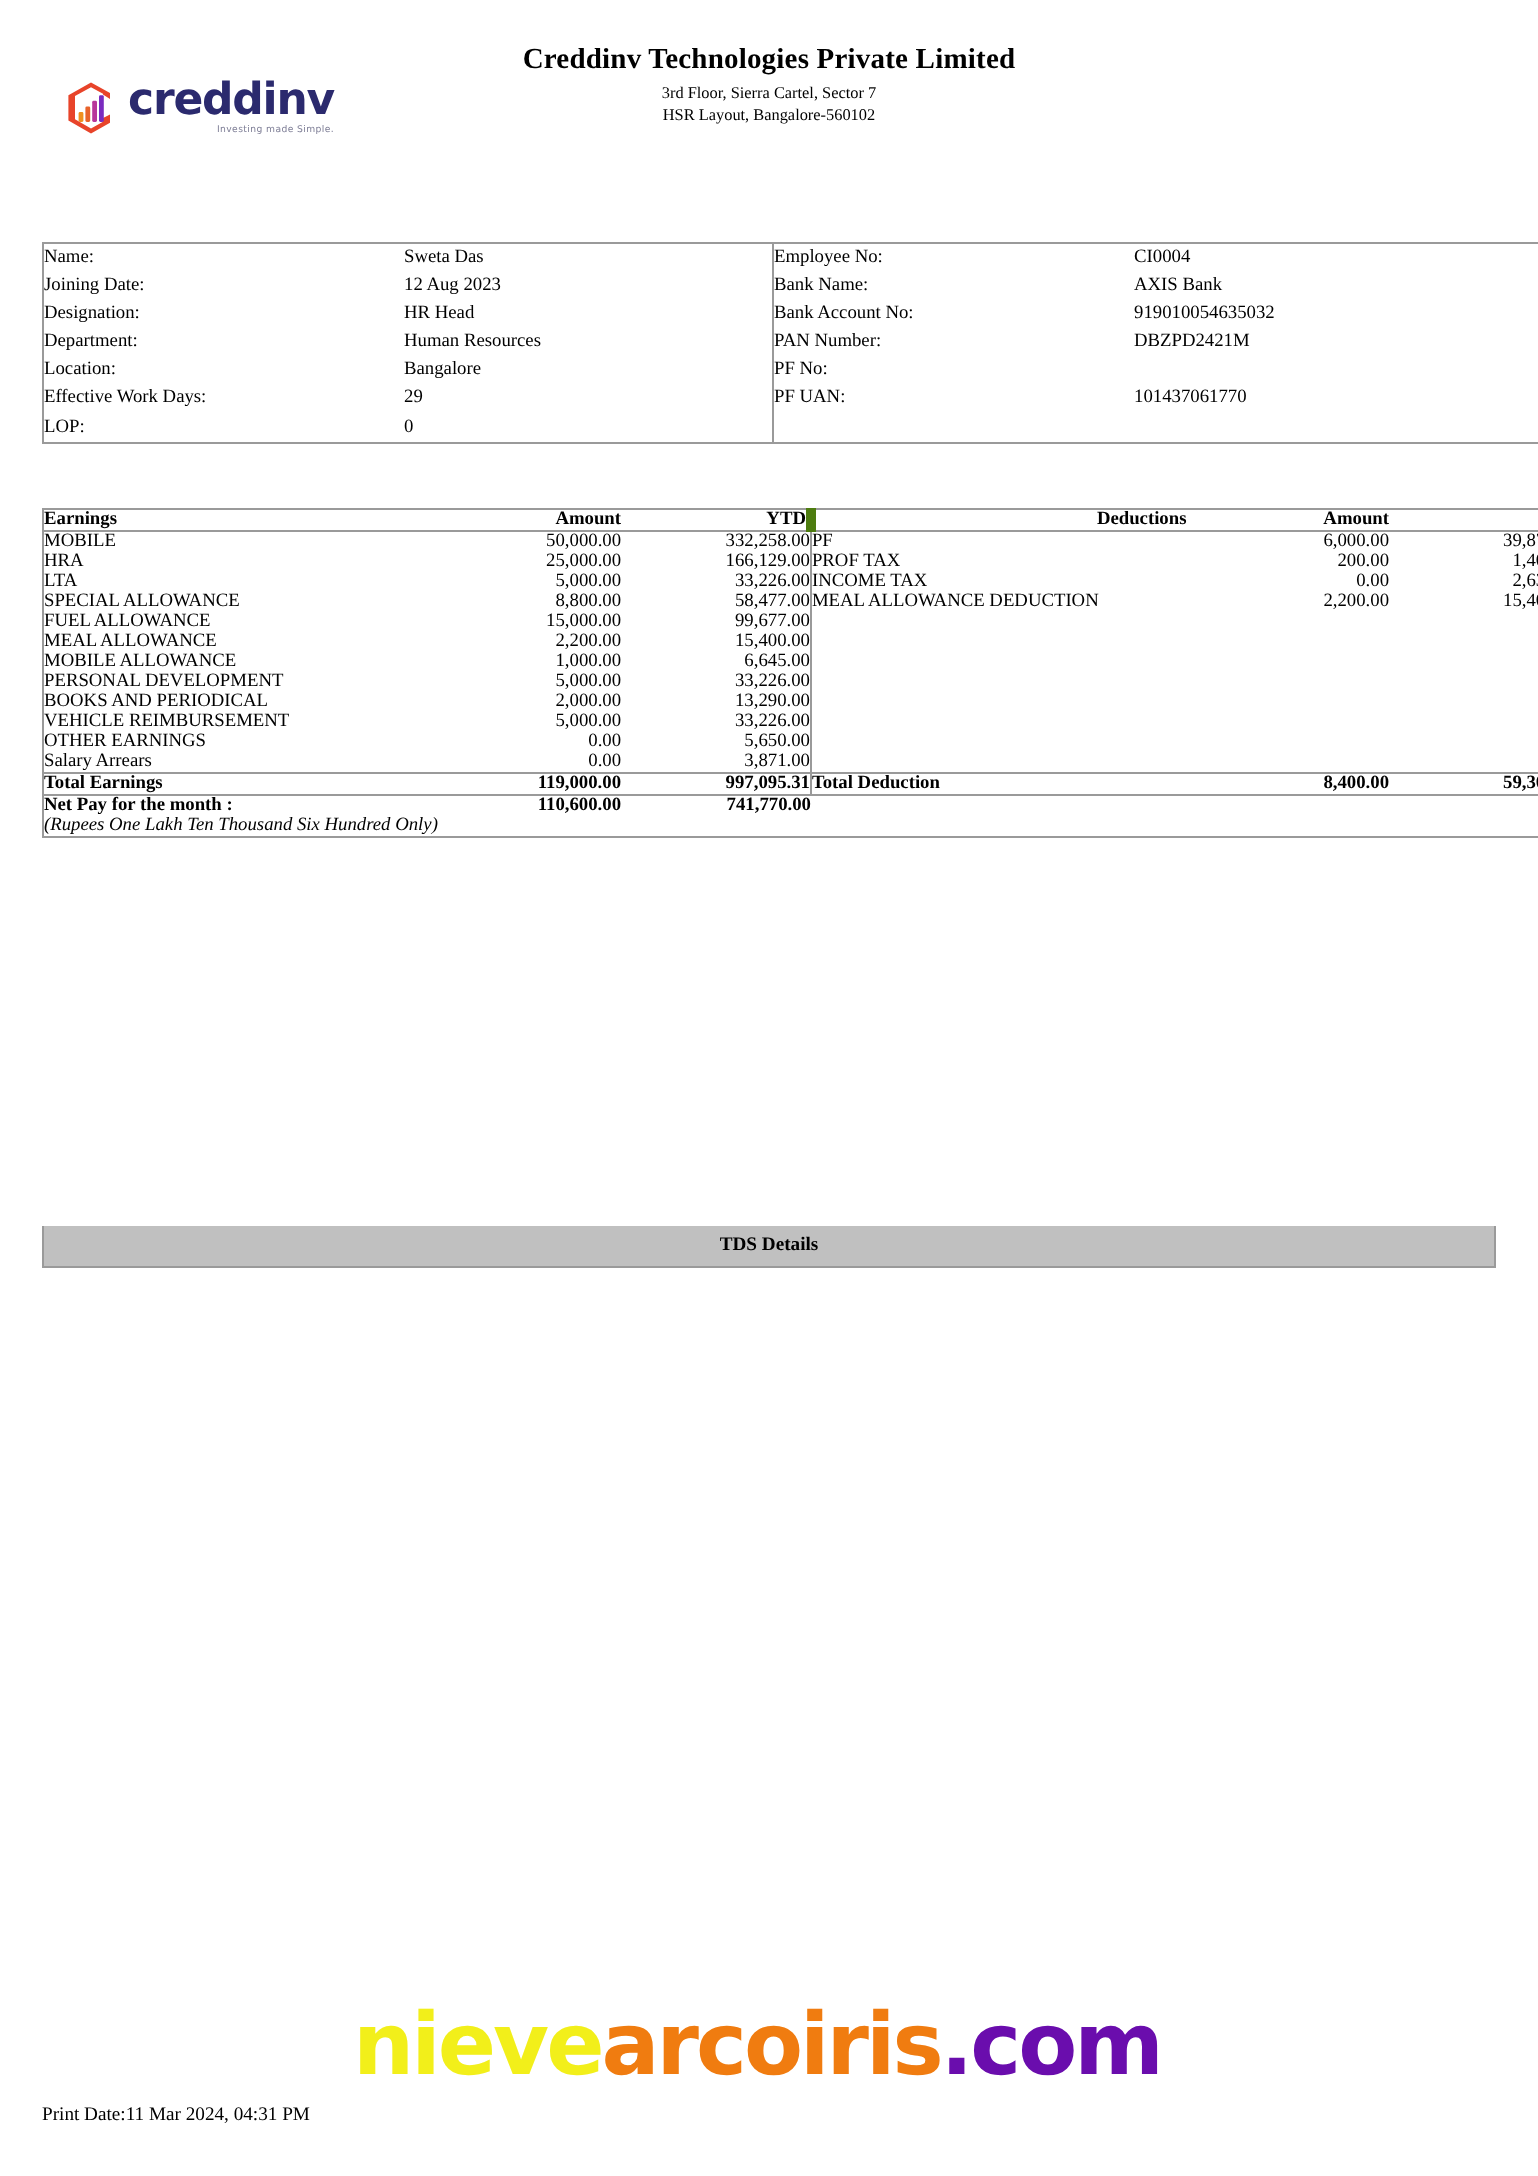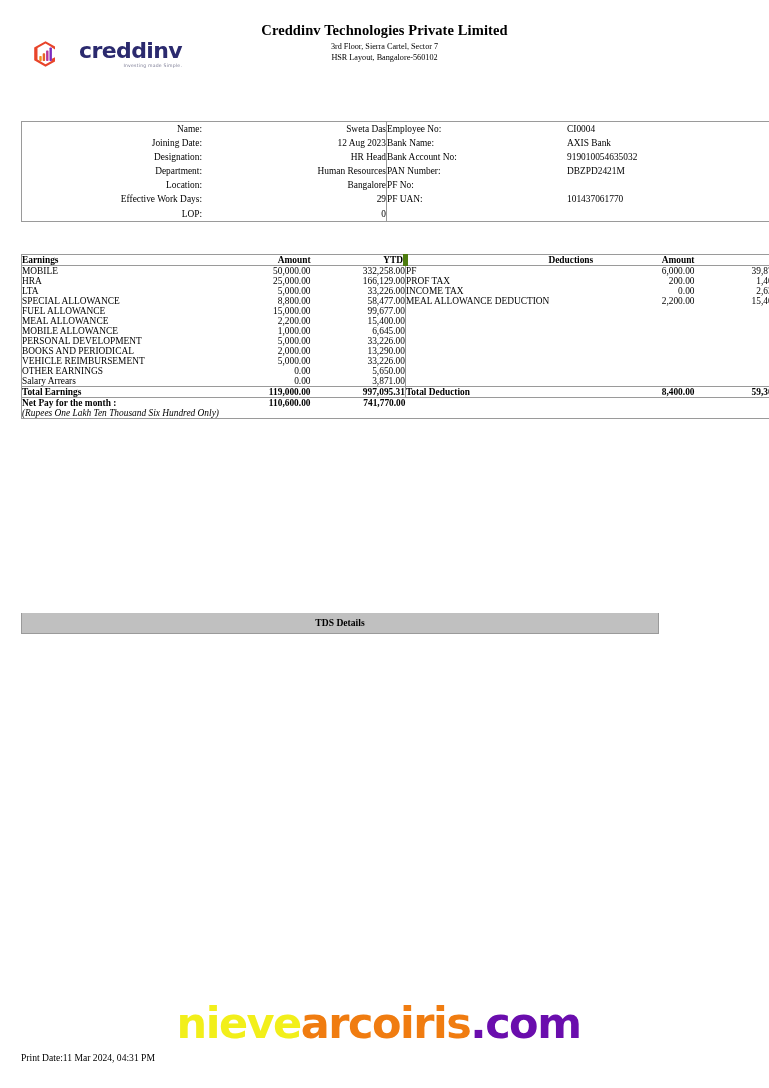--- a/index.html
+++ b/index.html
@@ -30,21 +30,21 @@
     padding-top: 22px;
   }
   .logo-box {
     position: absolute;
     left: 30px;
     top: 30px;
     width: 150px;
     height: 48px;
     display: flex;
     align-items: center;
-    gap: 19px;
+    gap: 4px;
   }
   .logo-mark {
     width: 30px;
     height: 30px;
     flex: 0 0 30px;
     position: relative;
   }
   .logo-wordmark {
     display: flex;
     flex-direction: column;
@@ -86,21 +86,21 @@
     text-align: center;
     font-size: 13px;
     font-weight: bold;
     margin-top: 14px;
   }
 
   
   .sheet {
     position: absolute;
     left: 21px;
-    width: 638px;
+    width: 727px;
   }
   table.grid {
     border-collapse: collapse;
     width: 100%;
     table-layout: fixed;
   }
   table.grid.bordered {
     border: 1px solid #9a9a9a;
   }
 
@@ -273,21 +273,21 @@
     <div class="company-block">
       <div class="company-name">Creddinv Technologies Private Limited</div>
       <div class="company-addr">3rd Floor, Sierra Cartel, Sector 7</div>
       <div class="company-addr">HSR Layout, Bangalore-560102</div>
     </div>
   </div>
 
   <table class="grid bordered sheet" id="details-table">
     <tbody>
         <tr>
-      <td class="det-cell" style="width:364px;text-align:right;">
+      <td class="det-cell" style="width:364px;">
         <div id="details-left">
               <div class="det-row">
                 <div class="det-label">Name:</div>
                 <div class="det-value">Sweta Das</div>
               </div>
               <div class="det-row">
                 <div class="det-label">Joining Date:</div>
                 <div class="det-value">12 Aug 2023</div>
               </div>
               <div class="det-row">

